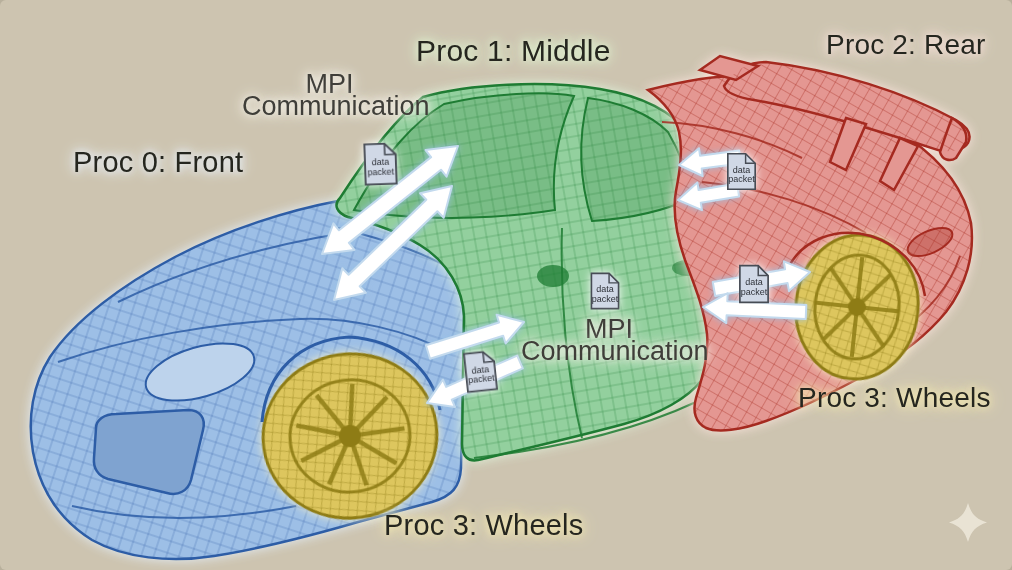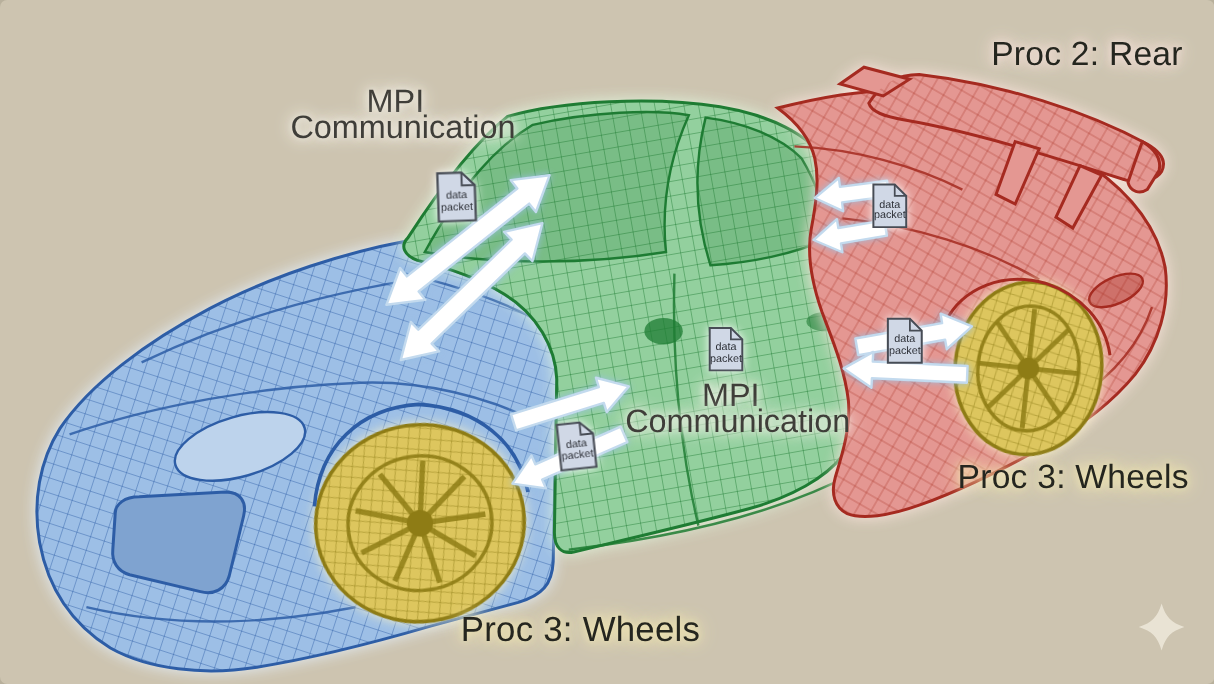--- a/index.html
+++ b/index.html
@@ -183,20 +183,22 @@
     <svg viewBox="0 0 34 42">
       <path d="M2 1.5 H21.5 L32 12 V40.5 H2 Z" stroke-width="1.8" fill="#d0d8e6" stroke="#474c55"></path>
       <path d="M21.5 1.5 V12 H32" fill="none" stroke-width="1.6" stroke="#474c55"></path>
     </svg>
     <div class="packet-text">
         <span>data</span>
         <span>packet</span>
       </div>
   </div>
 
+  <div class="label glow-blue" style="left:73px;top:146px;font-size:29px;">Proc 0: Front</div>
+  <div class="label glow-green" style="left:416px;top:34px;font-size:30px;">Proc 1: Middle</div>
   <div class="label glow-pink" style="left:826px;top:29px;font-size:28px;">Proc 2: Rear</div>
   <div class="label glow-yellow" style="left:798px;top:382px;font-size:28px;">Proc 3: Wheels</div>
   <div class="label glow-yellow" style="left:384px;top:509px;font-size:29px;">Proc 3: Wheels</div>
 
   <div class="mpi glow-white" style="left:242px;top:73px;width:175px;">
     <div>MPI</div>
     <div>Communication</div>
   </div>
   <div class="mpi glow-white" style="left:521px;top:318px;width:176px;">
     <div>MPI</div>

